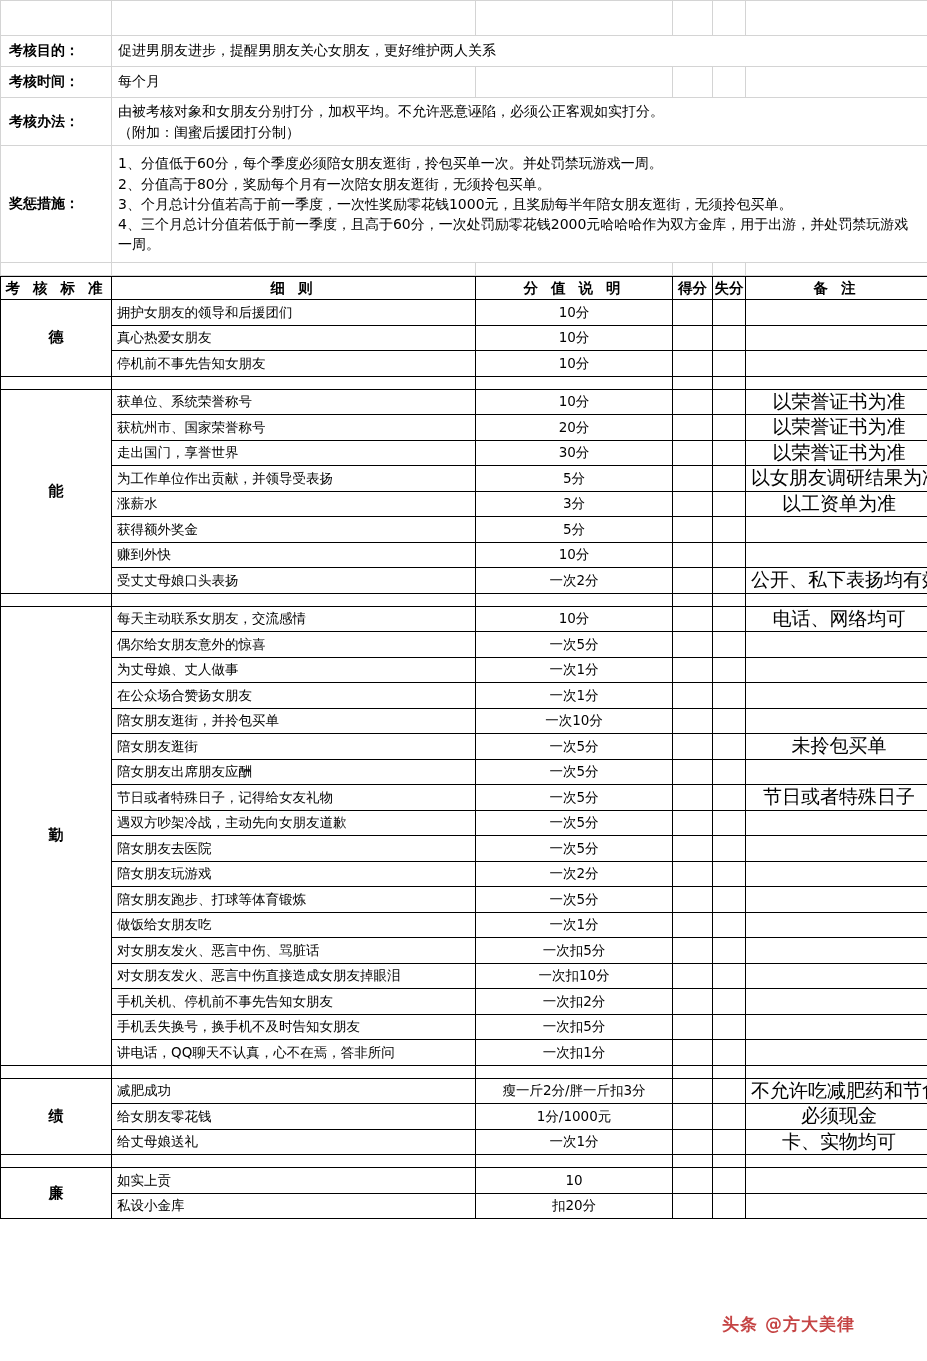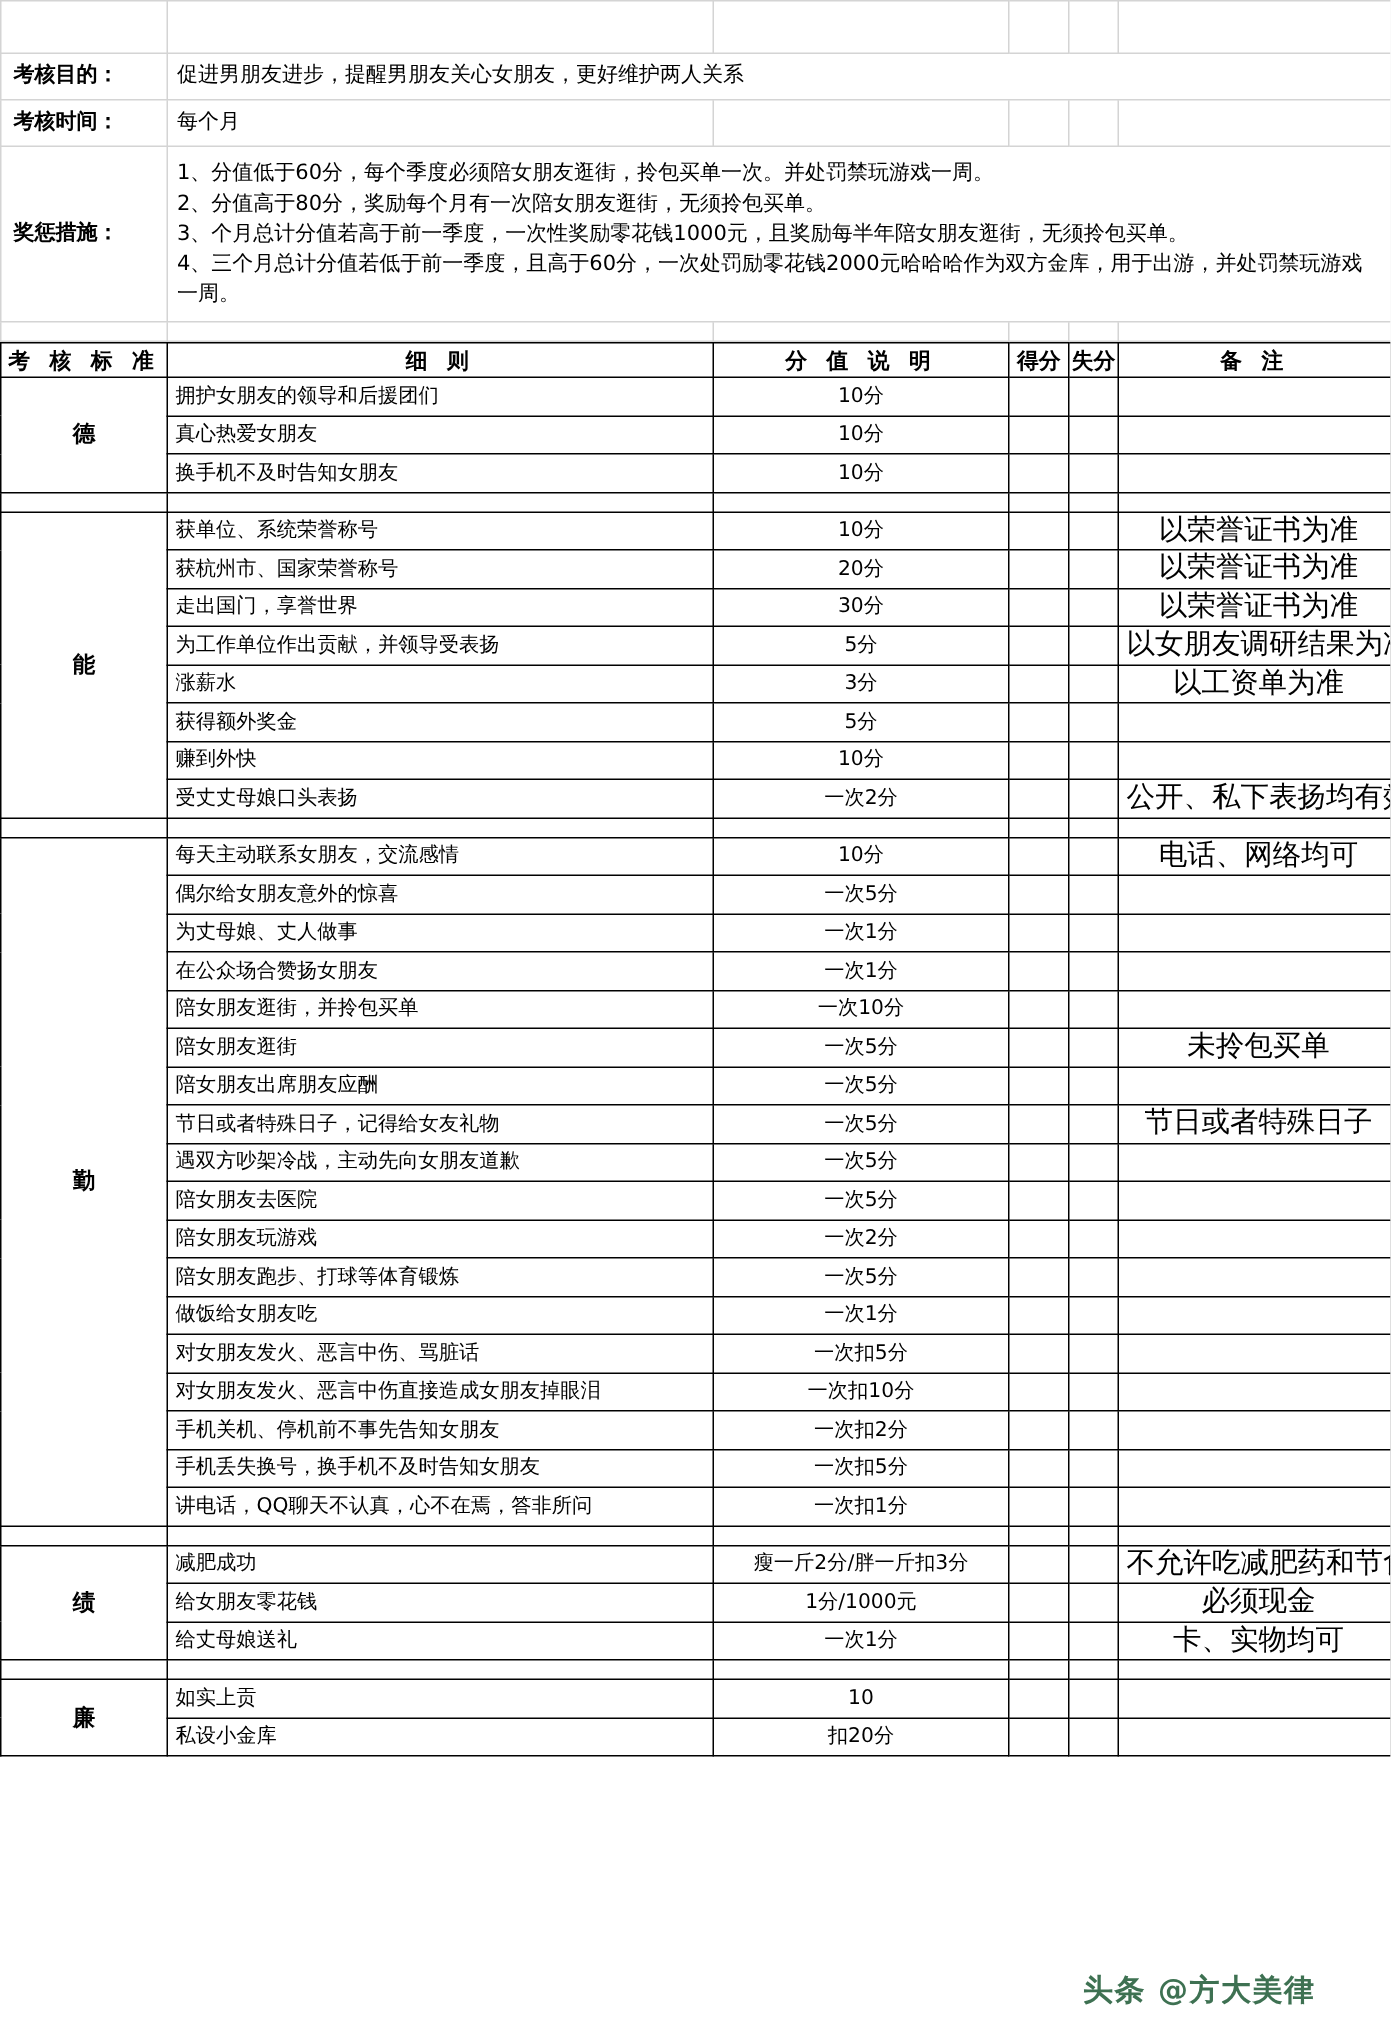--- a/index.html
+++ b/index.html
@@ -94,23 +94,23 @@
     padding-left: 5px;
   }
   .row-h { height: 25.5px; }
   .spacer-row td { height: 12px; padding: 0; }
 
   
   #watermark {
     position: absolute;
     left: 722px;
     top: 1313px;
-    font-size: 20px;
+    font-size: 17px;
     font-weight: bold;
-    color: #14532d;
+    color: #b91c1c;
     opacity: 0.82;
     letter-spacing: 1px;
     white-space: nowrap;
     pointer-events: none;
     font-family: "DejaVu Sans", "Liberation Sans", sans-serif;
   }
 </style>
 </head>
 <body>
 
@@ -146,20 +146,25 @@
 
     <tr style="height:31px">
       <td class="g lbl">考核时间：</td>
       <td class="g val">每个月</td>
       <td class="g"></td>
       <td class="g"></td>
       <td class="g"></td>
       <td class="g"></td>
     </tr>
 
+    <tr style="height:48px">
+      <td class="g lbl">考核办法：</td>
+      <td class="g val val-wrap" colspan="5" style="white-space:pre-line">由被考核对象和女朋友分别打分，加权平均。不允许恶意诬陷，必须公正客观如实打分。
+（附加：闺蜜后援团打分制）</td>
+    </tr>
 
     <tr style="height:117px">
       <td class="g lbl">奖惩措施：</td>
       <td class="g val val-wrap" colspan="5" style="white-space:pre-line">1、分值低于60分，每个季度必须陪女朋友逛街，拎包买单一次。并处罚禁玩游戏一周。
 2、分值高于80分，奖励每个月有一次陪女朋友逛街，无须拎包买单。
 3、个月总计分值若高于前一季度，一次性奖励零花钱1000元，且奖励每半年陪女朋友逛街，无须拎包买单。
 4、三个月总计分值若低于前一季度，且高于60分，一次处罚励零花钱2000元哈哈哈作为双方金库，用于出游，并处罚禁玩游戏一周。</td>
     </tr>
 
     <tr style="height:13px">
@@ -202,21 +207,21 @@
           <td class="b remark"></td>
         </tr>
         <tr class="row-h">
           <td class="b detail">真心热爱女朋友</td>
           <td class="b score">10分</td>
           <td class="b score"></td>
           <td class="b score"></td>
           <td class="b remark"></td>
         </tr>
         <tr class="row-h">
-          <td class="b detail">换手机不及时告知女朋友</td>
+          <td class="b detail">停机前不事先告知女朋友</td>
           <td class="b score">10分</td>
           <td class="b score"></td>
           <td class="b score"></td>
           <td class="b remark"></td>
         </tr>
         <tr class="spacer-row">
           <td class="b"></td>
           <td class="b"></td>
           <td class="b"></td>
           <td class="b"></td>

